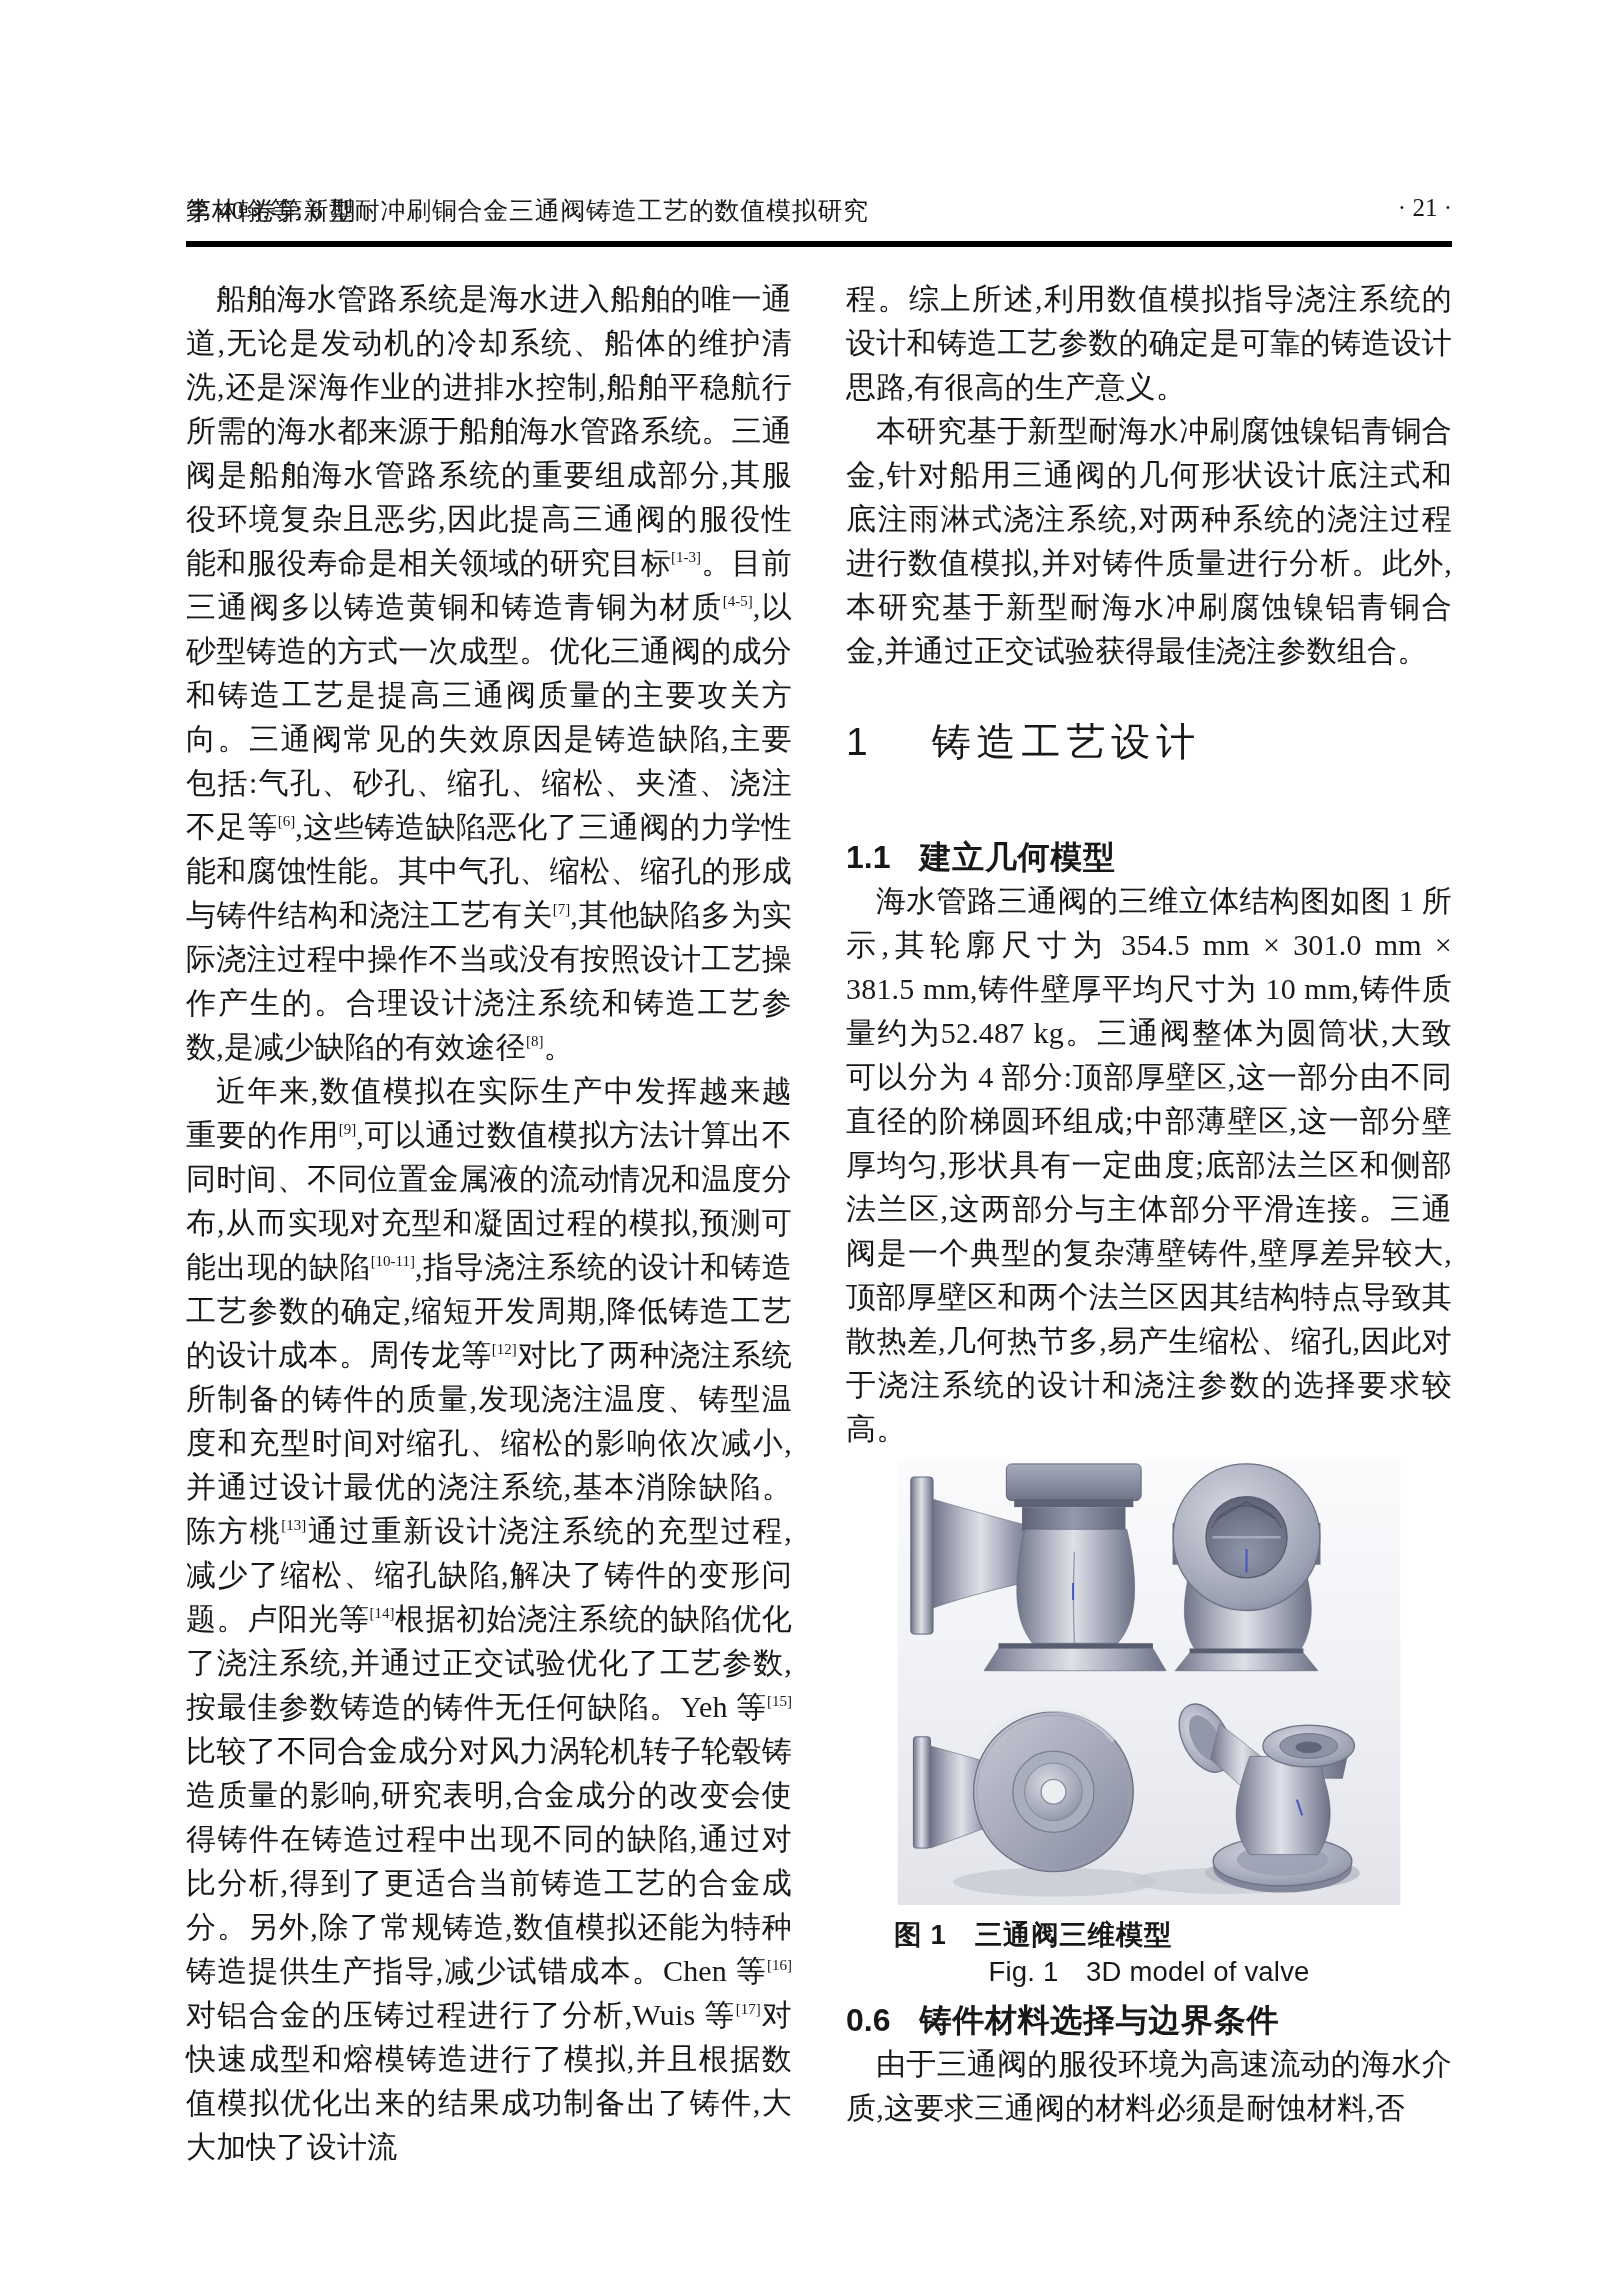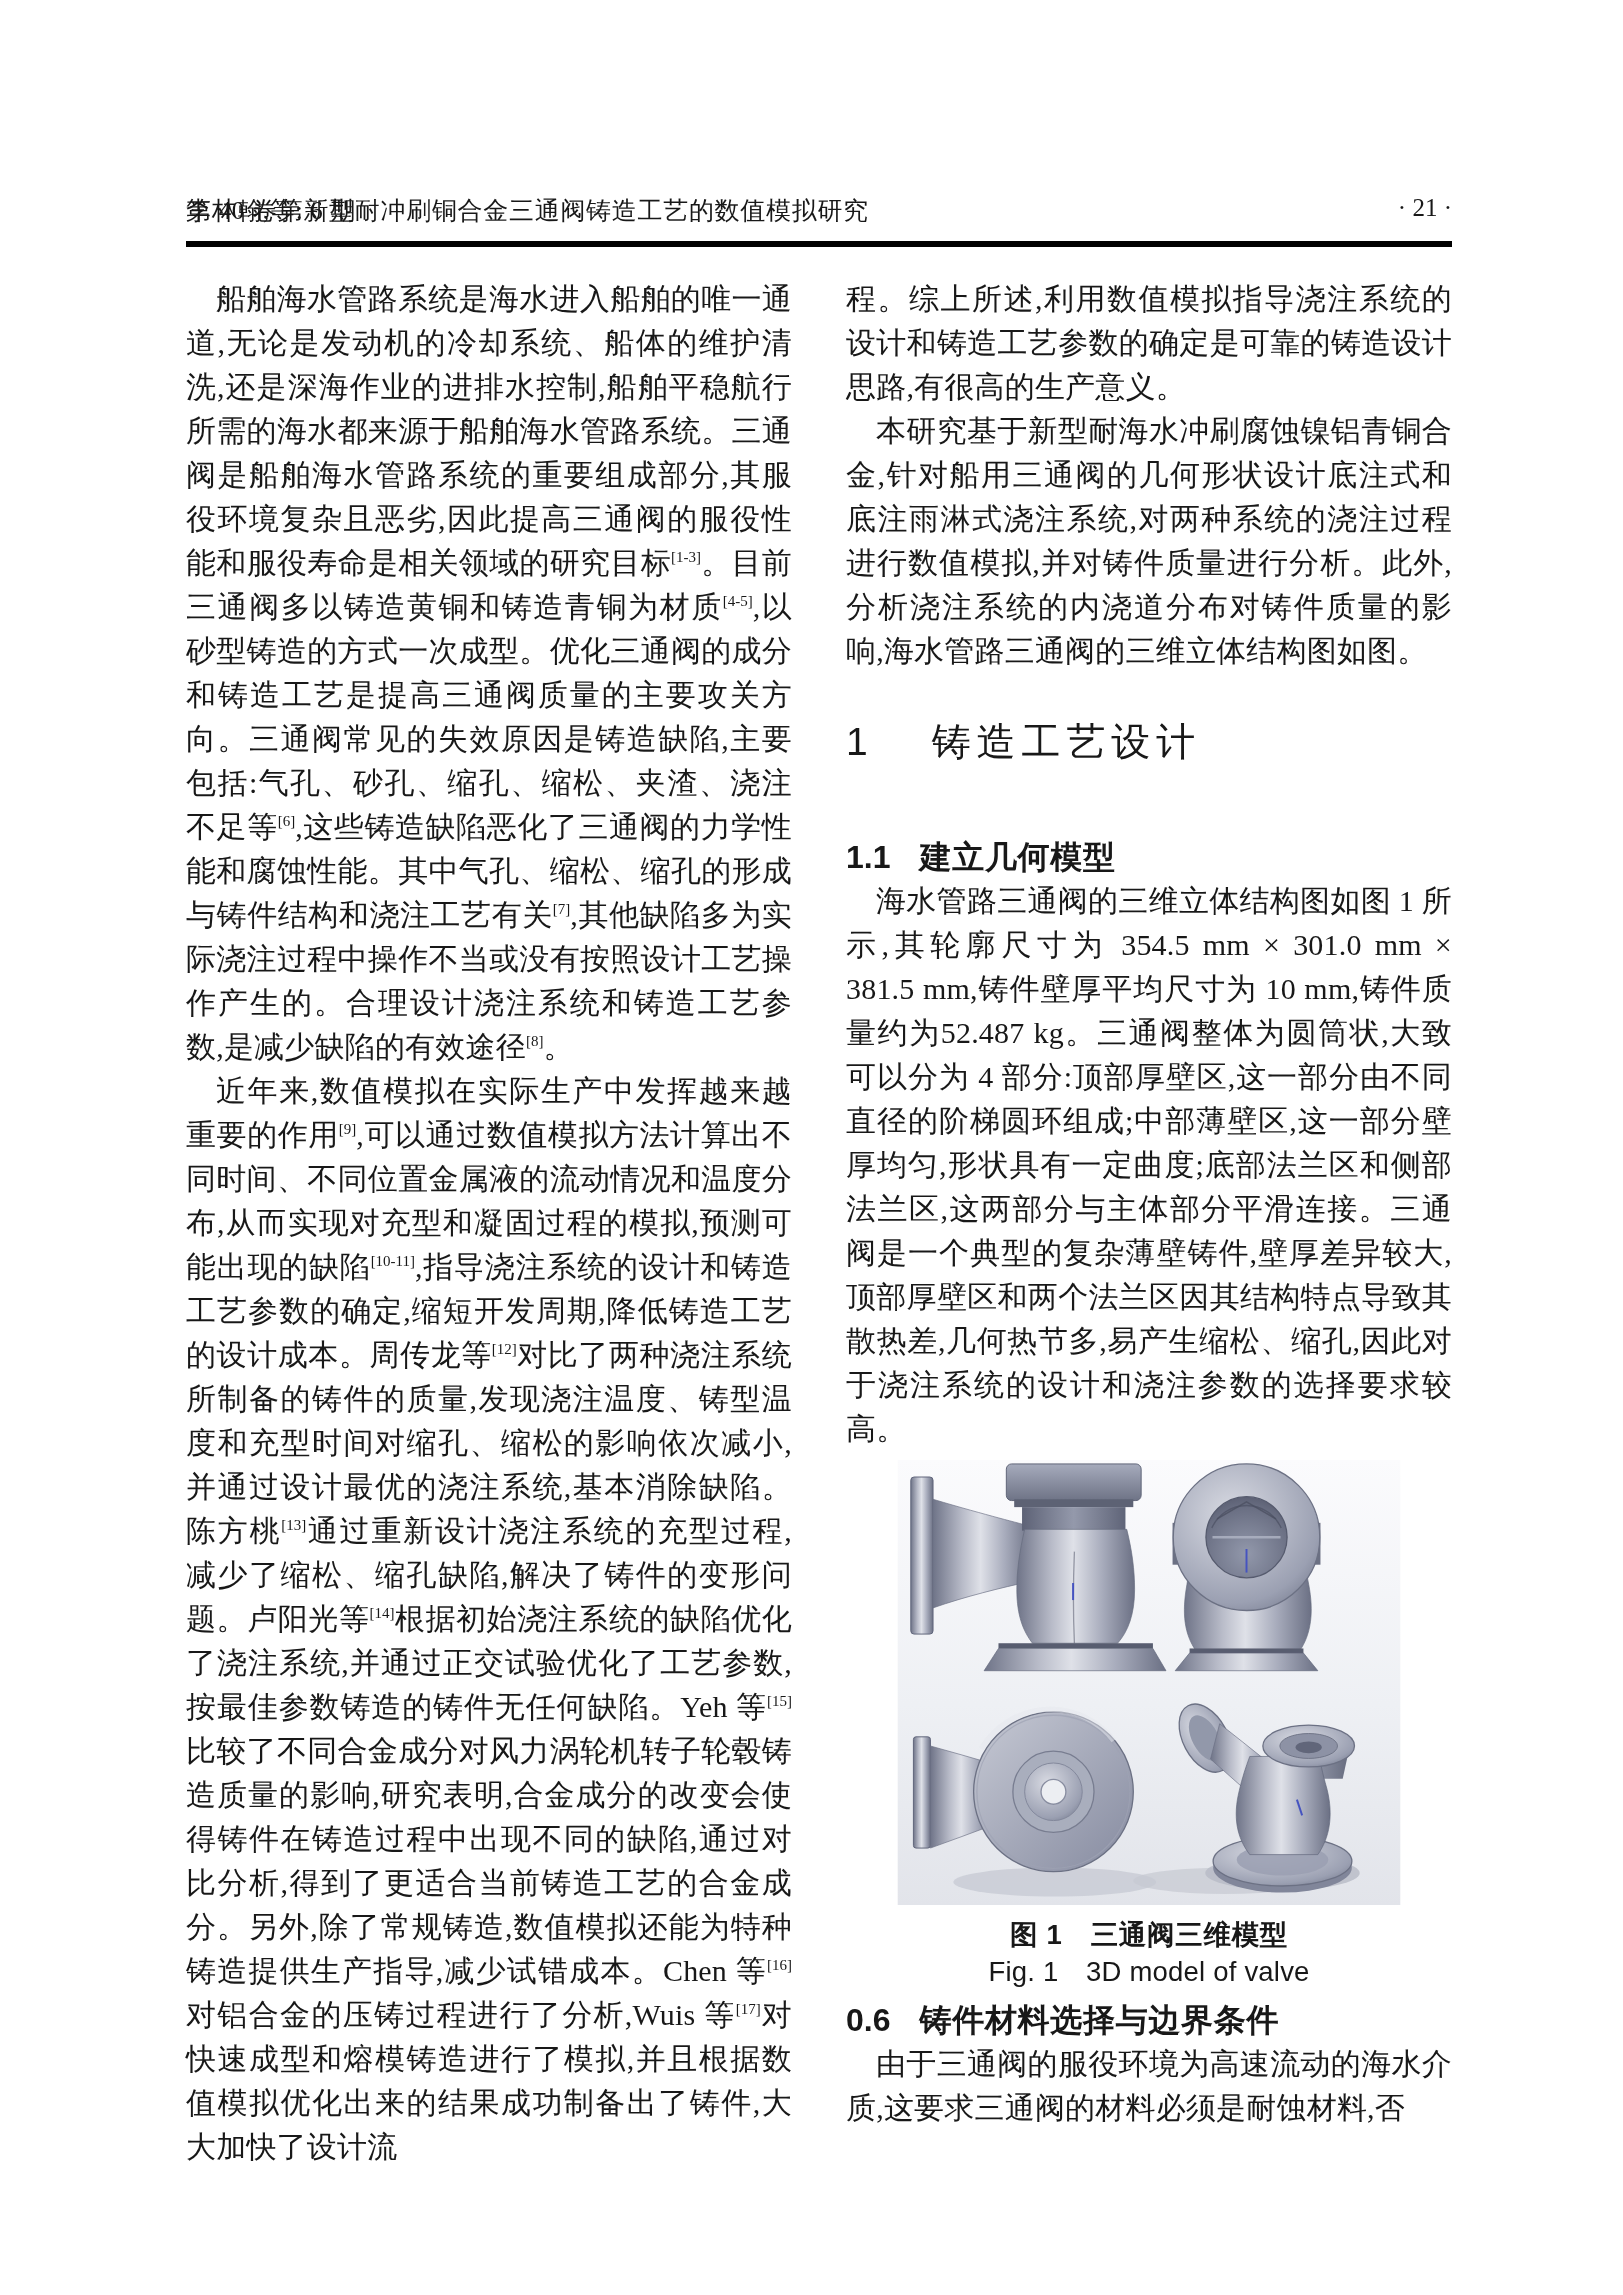--- a/index.html
+++ b/index.html
@@ -39,21 +39,21 @@
     margin:67px 0 0 0;font-weight:700;
     font-family:"Liberation Sans","DejaVu Sans",sans-serif;
     font-size:32px;line-height:44px;letter-spacing:0.7px;
   }
   .sub-h.tight{margin-top:9.2px;}
   .sub-h .num{margin-right:29px;letter-spacing:0;}
   
   figure.fig{margin:9.2px auto 0 auto;width:510px;padding:0;}
   .fig svg{display:block;width:510px;height:445px;}
   .cap-zh{
-    margin-top:10.5px;text-align:center;font-weight:700;
+    margin-top:10.5px;font-weight:700;
     font-family:"Liberation Sans","DejaVu Sans",sans-serif;
     font-size:27.5px;line-height:37px;letter-spacing:0.7px;
   }
   .cap-en{
     margin-top:1.3px;text-align:center;
     font-family:Liberation Sans, sans-serif;
     font-size:27.5px;line-height:35px;
   }
 </style>
 </head>
@@ -68,21 +68,21 @@
   </div>
   <div class="hdr-rule"></div>
 
   <div class="col col-left">
     <p>船舶海水管路系统是海水进入船舶的唯一通道,无论是发动机的冷却系统、船体的维护清洗,还是深海作业的进排水控制,船舶平稳航行所需的海水都来源于船舶海水管路系统。三通阀是船舶海水管路系统的重要组成部分,其服役环境复杂且恶劣,因此提高三通阀的服役性能和服役寿命是相关领域的研究目标<sup class="ref">[1-3]</sup>。目前三通阀多以铸造黄铜和铸造青铜为材质<sup class="ref">[4-5]</sup>,以砂型铸造的方式一次成型。优化三通阀的成分和铸造工艺是提高三通阀质量的主要攻关方向。三通阀常见的失效原因是铸造缺陷,主要包括:气孔、砂孔、缩孔、缩松、夹渣、浇注不足等<sup class="ref">[6]</sup>,这些铸造缺陷恶化了三通阀的力学性能和腐蚀性能。其中气孔、缩松、缩孔的形成与铸件结构和浇注工艺有关<sup class="ref">[7]</sup>,其他缺陷多为实际浇注过程中操作不当或没有按照设计工艺操作产生的。合理设计浇注系统和铸造工艺参数,是减少缺陷的有效途径<sup class="ref">[8]</sup>。</p>
     <p>近年来,数值模拟在实际生产中发挥越来越重要的作用<sup class="ref">[9]</sup>,可以通过数值模拟方法计算出不同时间、不同位置金属液的流动情况和温度分布,从而实现对充型和凝固过程的模拟,预测可能出现的缺陷<sup class="ref">[10-11]</sup>,指导浇注系统的设计和铸造工艺参数的确定,缩短开发周期,降低铸造工艺的设计成本。周传龙等<sup class="ref">[12]</sup>对比了两种浇注系统所制备的铸件的质量,发现浇注温度、铸型温度和充型时间对缩孔、缩松的影响依次减小,并通过设计最优的浇注系统,基本消除缺陷。陈方桃<sup class="ref">[13]</sup>通过重新设计浇注系统的充型过程,减少了缩松、缩孔缺陷,解决了铸件的变形问题。卢阳光等<sup class="ref">[14]</sup>根据初始浇注系统的缺陷优化了浇注系统,并通过正交试验优化了工艺参数,按最佳参数铸造的铸件无任何缺陷。Yeh 等<sup class="ref">[15]</sup>比较了不同合金成分对风力涡轮机转子轮毂铸造质量的影响,研究表明,合金成分的改变会使得铸件在铸造过程中出现不同的缺陷,通过对比分析,得到了更适合当前铸造工艺的合金成分。另外,除了常规铸造,数值模拟还能为特种铸造提供生产指导,减少试错成本。Chen 等<sup class="ref">[16]</sup>对铝合金的压铸过程进行了分析,Wuis 等<sup class="ref">[17]</sup>对快速成型和熔模铸造进行了模拟,并且根据数值模拟优化出来的结果成功制备出了铸件,大大加快了设计流</p>
   </div>
 
   <div class="col col-right">
     <p class="noindent">程。综上所述,利用数值模拟指导浇注系统的设计和铸造工艺参数的确定是可靠的铸造设计思路,有很高的生产意义。</p>
-    <p>本研究基于新型耐海水冲刷腐蚀镍铝青铜合金,针对船用三通阀的几何形状设计底注式和底注雨淋式浇注系统,对两种系统的浇注过程进行数值模拟,并对铸件质量进行分析。此外,分析浇注系统的内浇道分布对铸件质量的影响,海水管路三通阀的三维立体结构图如图。</p>
+    <p>本研究基于新型耐海水冲刷腐蚀镍铝青铜合金,针对船用三通阀的几何形状设计底注式和底注雨淋式浇注系统,对两种系统的浇注过程进行数值模拟,并对铸件质量进行分析。此外,本研究基于新型耐海水冲刷腐蚀镍铝青铜合金,并通过正交试验获得最佳浇注参数组合。</p>
 
     <h2 class="sec-h"><span class="num">1</span><span>铸造工艺设计</span></h2>
 
     <h3 class="sub-h"><span class="num">1.1</span><span>建立几何模型</span></h3>
 
     <p>海水管路三通阀的三维立体结构图如图 1 所示,其轮廓尺寸为 354.5 mm × 301.0 mm × 381.5 mm,铸件壁厚平均尺寸为 10 mm,铸件质量约为52.487 kg。三通阀整体为圆筒状,大致可以分为 4 部分:顶部厚壁区,这一部分由不同直径的阶梯圆环组成;中部薄壁区,这一部分壁厚均匀,形状具有一定曲度;底部法兰区和侧部法兰区,这两部分与主体部分平滑连接。三通阀是一个典型的复杂薄壁铸件,壁厚差异较大,顶部厚壁区和两个法兰区因其结构特点导致其散热差,几何热节多,易产生缩松、缩孔,因此对于浇注系统的设计和浇注参数的选择要求较高。</p>
 
     <figure class="fig">
       <svg viewBox="0 0 768 680" xmlns="http://www.w3.org/2000/svg">
         <defs>

